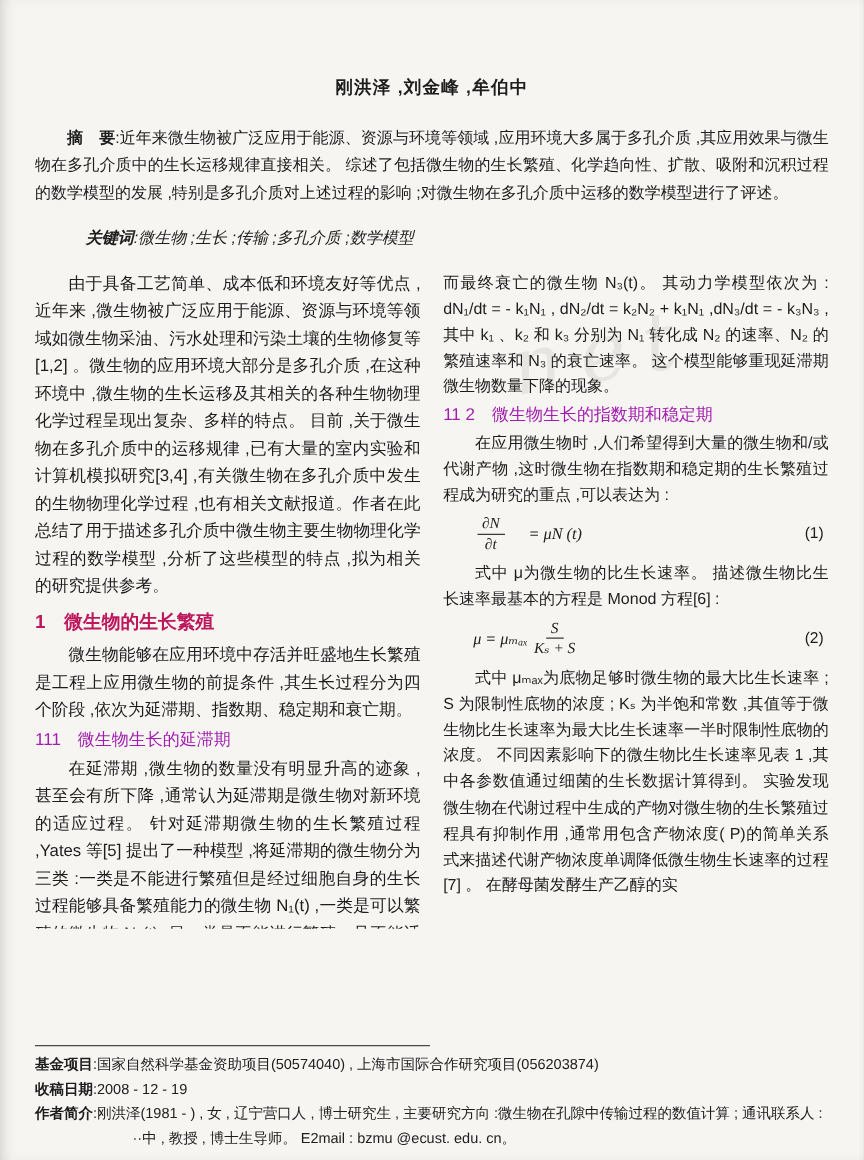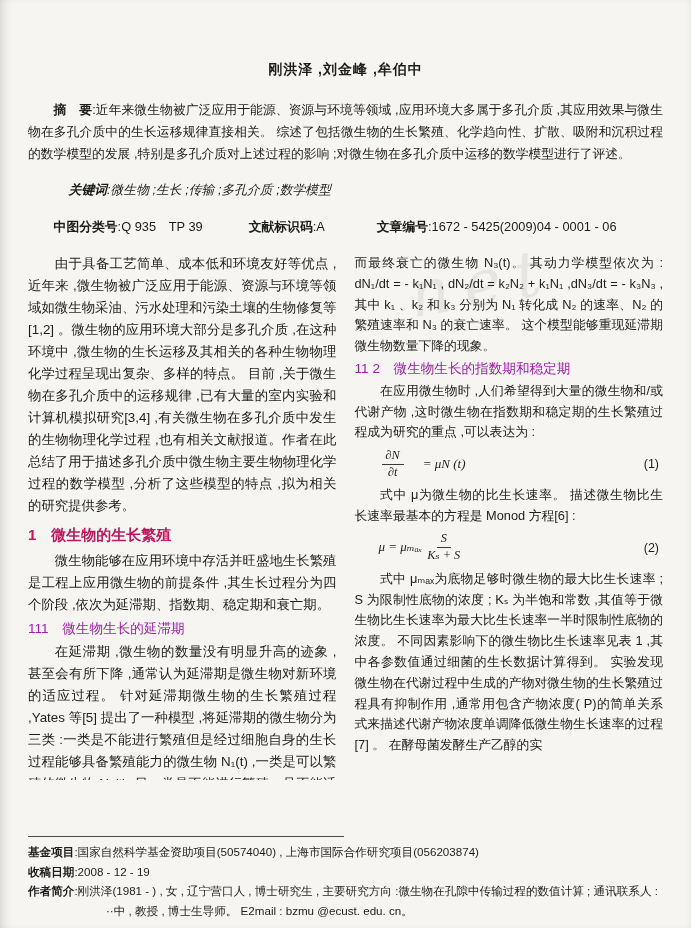--- a/index.html
+++ b/index.html
@@ -108,21 +108,20 @@
 
   <div class="watermark">net</div>
 
   <div class="header">
     <div class="authors">刚洪泽 ,刘金峰 ,牟伯中</div>
   </div>
 
   <div class="abstract">
     <p class="para"><span class="lbl">摘　要</span><span>:近年来微生物被广泛应用于能源、资源与环境等领域 ,应用环境大多属于多孔介质 ,其应用效果与微生物在多孔介质中的生长运移规律直接相关。 综述了包括微生物的生长繁殖、化学趋向性、扩散、吸附和沉积过程的数学模型的发展 ,特别是多孔介质对上述过程的影响 ;对微生物在多孔介质中运移的数学模型进行了评述。</span></p>
     <p class="kw-line"><span class="lbl">关键词</span><span>:微生物 ;生长 ;传输 ;多孔介质 ;数学模型</span></p>
-    <p class="clc-line"><span class="gap1"><span class="lbl">中图分类号</span><span>:Q 935　TP 39</span></span><span class="gap2"><span class="lbl">文献标识码</span><span>:A</span></span><span><span class="lbl">文章编号</span><span>:1672 - 5425(2009)04 - 0001 - 06</span></span></p>
   </div>
 
   <div class="cols">
 
     <div class="col col-left">
       <p>由于具备工艺简单、成本低和环境友好等优点 ,近年来 ,微生物被广泛应用于能源、资源与环境等领域如微生物采油、污水处理和污染土壤的生物修复等[1,2] 。微生物的应用环境大部分是多孔介质 ,在这种环境中 ,微生物的生长运移及其相关的各种生物物理化学过程呈现出复杂、多样的特点。 目前 ,关于微生物在多孔介质中的运移规律 ,已有大量的室内实验和计算机模拟研究[3,4] ,有关微生物在多孔介质中发生的生物物理化学过程 ,也有相关文献报道。作者在此总结了用于描述多孔介质中微生物主要生物物理化学过程的数学模型 ,分析了这些模型的特点 ,拟为相关的研究提供参考。</p>
       <div class="sec-h">1　微生物的生长繁殖</div>
       <p>微生物能够在应用环境中存活并旺盛地生长繁殖是工程上应用微生物的前提条件 ,其生长过程分为四个阶段 ,依次为延滞期、指数期、稳定期和衰亡期。</p>
       <div class="subsec-h">111　微生物生长的延滞期</div>
       <p>在延滞期 ,微生物的数量没有明显升高的迹象 ,甚至会有所下降 ,通常认为延滞期是微生物对新环境的适应过程。 针对延滞期微生物的生长繁殖过程 ,Yates 等[5] 提出了一种模型 ,将延滞期的微生物分为三类 :一类是不能进行繁殖但是经过细胞自身的生长过程能够具备繁殖能力的微生物 N₁(t) ,一类是可以繁殖的微生物 N₂(t) ,另一类是不能进行繁殖、且不能适应环境</p>

